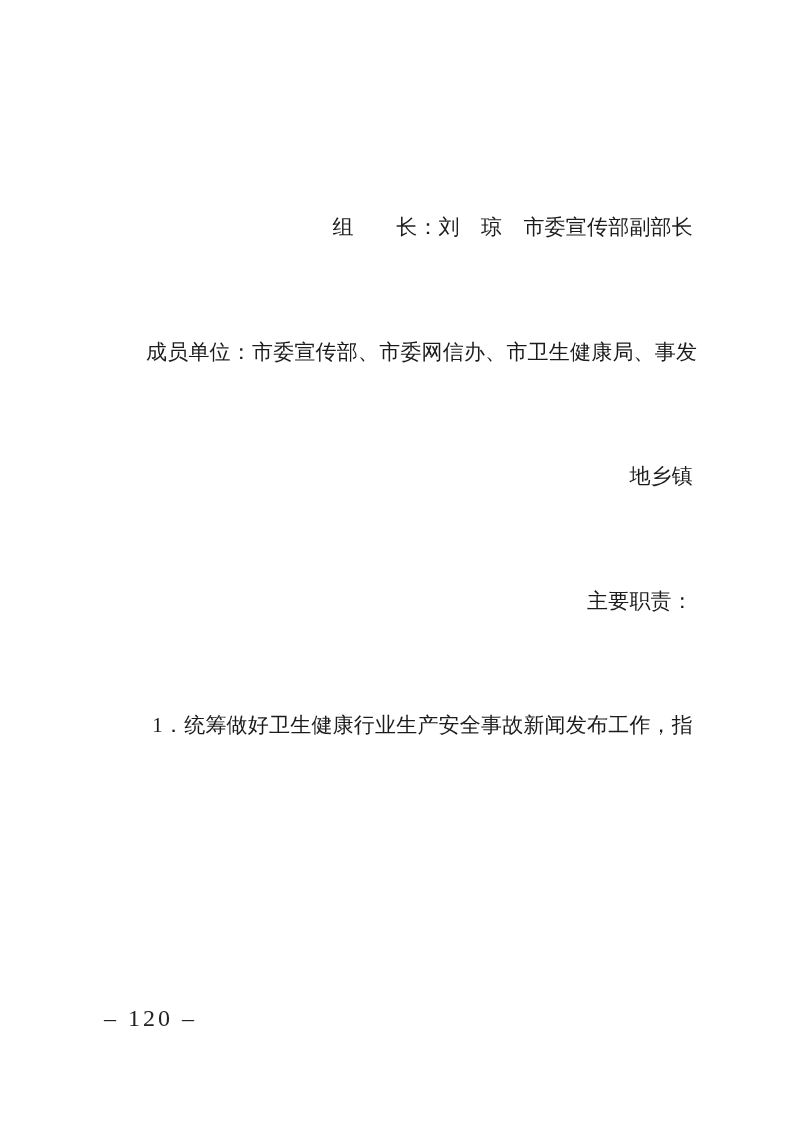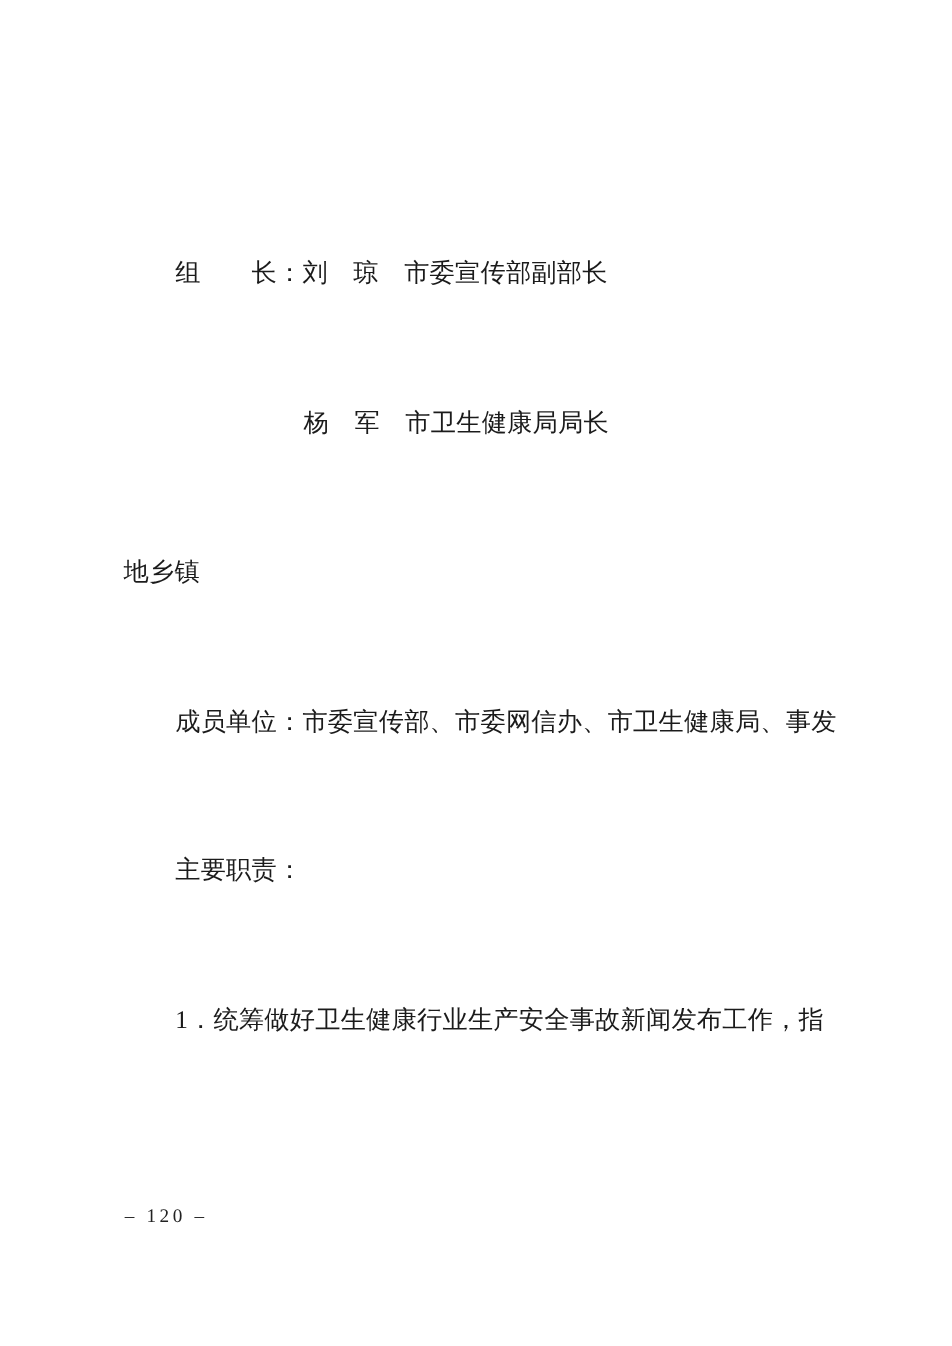--- a/index.html
+++ b/index.html
@@ -25,46 +25,46 @@
     left: 103px;
     top: 124px;
     width: 590px;
     font-size: 21px;
     line-height: 41.5px;
     white-space: pre;
     letter-spacing: 0.2px;
   }
   .line {
     height: 41.5px;
+    text-align: right;
   }
   .indent {
     padding-left: 43px;
   }
   .namecol {
     padding-left: 150px;
   }
   .page-footer {
     position: absolute;
     left: 104px;
     top: 1005px;
-    font-size: 16px;
+    font-size: 24px;
     letter-spacing: 3px;
     color: #222222;
   }
 </style>
 </head>
 <body>
 
 <div class="page">
 
   <div class="doc-body">
     <div class="line indent">组　　长：刘　琼　市委宣传部副部长</div>
-    <div class="line namecol">杨　军　市卫生健康局局长</div>
+    <div class="line indent">成员单位：市委宣传部、市委网信办、市卫生健康局、事发</div>
     <div class="line">地乡镇</div>
-    <div class="line indent">成员单位：市委宣传部、市委网信办、市卫生健康局、事发</div>
     <div class="line indent">主要职责：</div>
     <div class="line indent">1．统筹做好卫生健康行业生产安全事故新闻发布工作，指</div>
     
     
     
     
     
     
     
     

